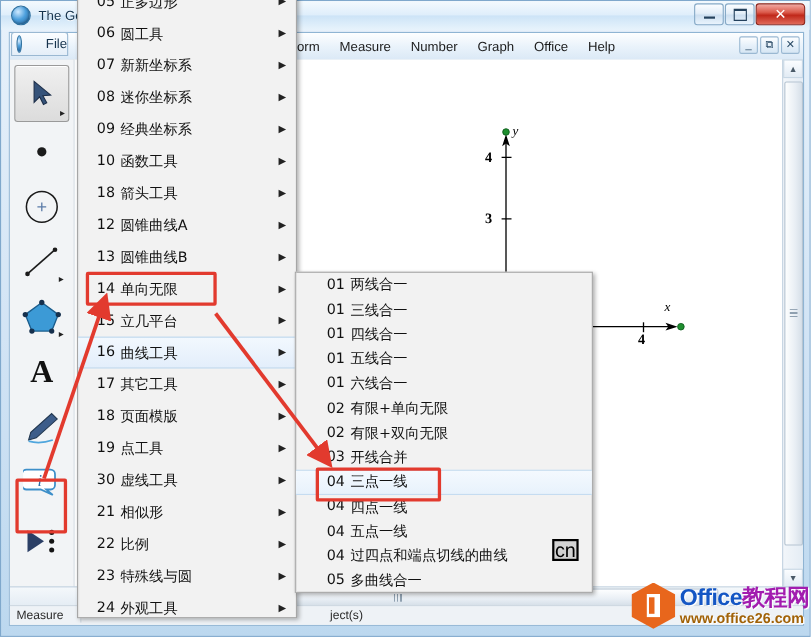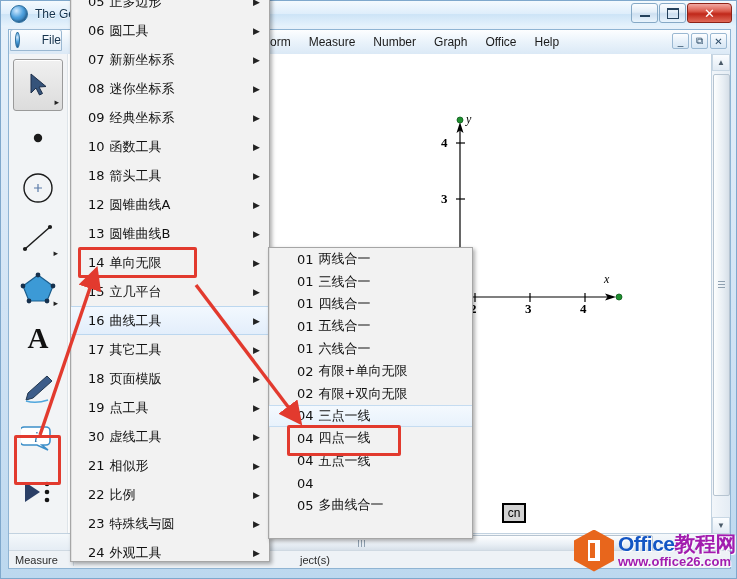--- a/index.html
+++ b/index.html
@@ -142,51 +142,51 @@
   .mrow .arrow{position:absolute;right:9px;font-size:9px;color:#222;}
   .mrow.hl{
     background:linear-gradient(180deg,#f2f8fe,#e3eefb);
     border-top:1px solid #bcd7ef;border-bottom:1px solid #bcd7ef;
   }
   .mrow.sub-hl{
     background:linear-gradient(180deg,#f4f9fe,#e8f2fc);
     border-top:1px solid #c5dcf1;border-bottom:1px solid #c5dcf1;
   }
   #main-menu{left:70px;top:-14px;width:200px;height:576px;overflow:hidden;}
-  #sub-menu{left:268px;top:247px;width:205px;height:292px;}
+  #sub-menu{left:268px;top:247px;width:271px;height:292px;}
 
   
   .redbox{position:absolute;border:3px solid #e23a2e;border-radius:2px;pointer-events:none;}
   #redbox-16{left:78px;top:247px;width:113px;height:25px;}
   #redbox-04{left:287px;top:425px;width:108px;height:25px;}
   #redbox-tool{left:14px;top:435px;width:41px;height:44px;border-width:3px;}
   svg.anno{position:absolute;left:0;top:0;width:737px;height:579px;pointer-events:none;}
 
   
   #ime-badge{
-    position:absolute;left:502px;top:503px;width:24px;height:20px;
-    background:#d2d2d2;border:2px solid #000;color:#000;font-size:12px;
+    position:absolute;left:502px;top:490px;width:24px;height:20px;
+    background:#d2d2d2;border:2px solid #000;color:#000;font-size:18px;
     display:flex;align-items:center;justify-content:center;box-sizing:border-box;
   }
 
   
   #watermark{position:absolute;left:573px;top:527px;width:164px;height:47px;
     display:flex;align-items:center;}
   .wm-hex{width:42px;height:46px;position:relative;flex:0 0 42px;}
   .wm-hex .hexshape{
     position:absolute;left:1px;top:2px;width:40px;height:42px;background:#e8661c;
     clip-path:polygon(50% 0%,100% 26%,100% 74%,50% 100%,0% 74%,0% 26%);
   }
   .wm-hex .doc{position:absolute;left:15px;top:12px;width:12px;height:21px;background:#fff;}
   .wm-hex .doc:after{content:"";position:absolute;left:2px;top:3px;width:5px;height:15px;background:#e8661c;}
   .wm-text{margin-left:3px;line-height:1.05;}
   .wm-top{font-size:21px;font-weight:bold;color:#1456c4;letter-spacing:-.5px;
     text-shadow:1px 1px 0 #fff;}
   .wm-top .cn{color:#a21caf;}
-  .wm-bot{font-size:13px;font-weight:bold;color:#a21caf;text-shadow:1px 1px 0 #fff;}
+  .wm-bot{font-size:13px;font-weight:bold;color:#a16207;text-shadow:1px 1px 0 #fff;}
 </style>
 </head>
 <body>
 
 <div id="app-window">
 
   <div id="app-titlebar">
     <div class="app-title-icon"></div>
     <div class="app-title-text">The Ge</div>
     <div class="winbtns">
@@ -469,34 +469,39 @@
         <span>六线合一</span>
       </div>
       <div class="mrow" style="padding-left: 28px; height: 22.4px;">
         <span class="num">02</span>
         <span>有限+单向无限</span>
       </div>
       <div class="mrow" style="padding-left: 28px; height: 22.4px;">
         <span class="num">02</span>
         <span>有限+双向无限</span>
       </div>
+      <div class="mrow" style="padding-left: 28px; height: 22.4px;">
+        <span class="num">03</span>
+        <span>开线合并</span>
+      </div>
       <div class="mrow sub-hl" style="padding-left: 28px; height: 22.4px;">
         <span class="num">04</span>
         <span>三点一线</span>
       </div>
       <div class="mrow" style="padding-left: 28px; height: 22.4px;">
         <span class="num">04</span>
         <span>四点一线</span>
       </div>
       <div class="mrow" style="padding-left: 28px; height: 22.4px;">
         <span class="num">04</span>
         <span>五点一线</span>
       </div>
       <div class="mrow" style="padding-left: 28px; height: 22.4px;">
         <span class="num">04</span>
+        <span>过四点和端点切线的曲线</span>
       </div>
       <div class="mrow" style="padding-left: 28px; height: 22.4px;">
         <span class="num">05</span>
         <span>多曲线合一</span>
       </div>
     </div>
 </div>
 
 <div class="redbox" id="redbox-16"></div>
 <div class="redbox" id="redbox-04"></div>

